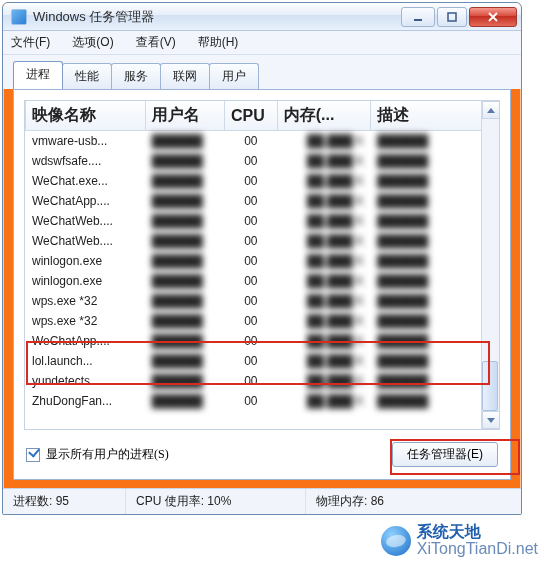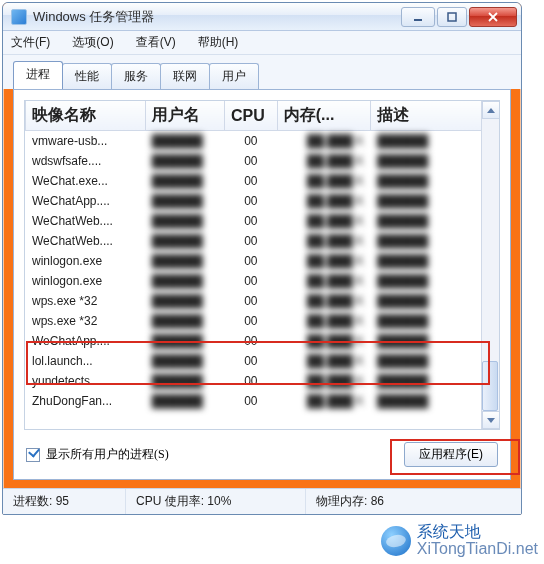--- a/index.html
+++ b/index.html
@@ -232,21 +232,21 @@
     background: radial-gradient(circle at 35% 30%, #8ed0ff, #1b6fc8);
     position:relative;
   }
   .logo-ball::after{
     content:""; position:absolute; left:5px; top:9px;
     width:20px; height:12px; border-radius:50%;
     background: rgba(255,255,255,0.5);
     transform: rotate(-12deg);
   }
   .logo-text{ display:flex; flex-direction:column; line-height:1.05; }
-  .logo-text .cn{ font-size:16px; font-weight:normal; color:#1f5fae; }
+  .logo-text .cn{ font-size:16px; font-weight:bold; color:#1f5fae; }
   .logo-text .en{ font-size:16px; color:#6a8bb9; }
 </style>
 </head>
 <body>
 
 <div class="window">
 
   <div class="titlebar">
     <div class="title-icon"></div>
     <div class="title-text">Windows 任务管理器</div>
@@ -415,21 +415,21 @@
       </div>
     </div>
 
     <div class="red-highlight hl1"></div>
 
     <div class="footer-row">
       <label class="checkbox-wrap">
         <span class="chk checked"></span>
         <span>显示所有用户的进程(S)</span>
       </label>
-      <button class="end-btn">应用程序(E)</button>
+      <button class="end-btn">任务管理器(E)</button>
     </div>
     <div class="red-highlight hl-end"></div>
   </div>
 
   <div class="statusbar">
     <div class="status-cell">进程数: 95</div>
     <div class="status-cell">CPU 使用率: 10%</div>
     <div class="status-cell">物理内存: 86</div>
   </div>
 </div>

